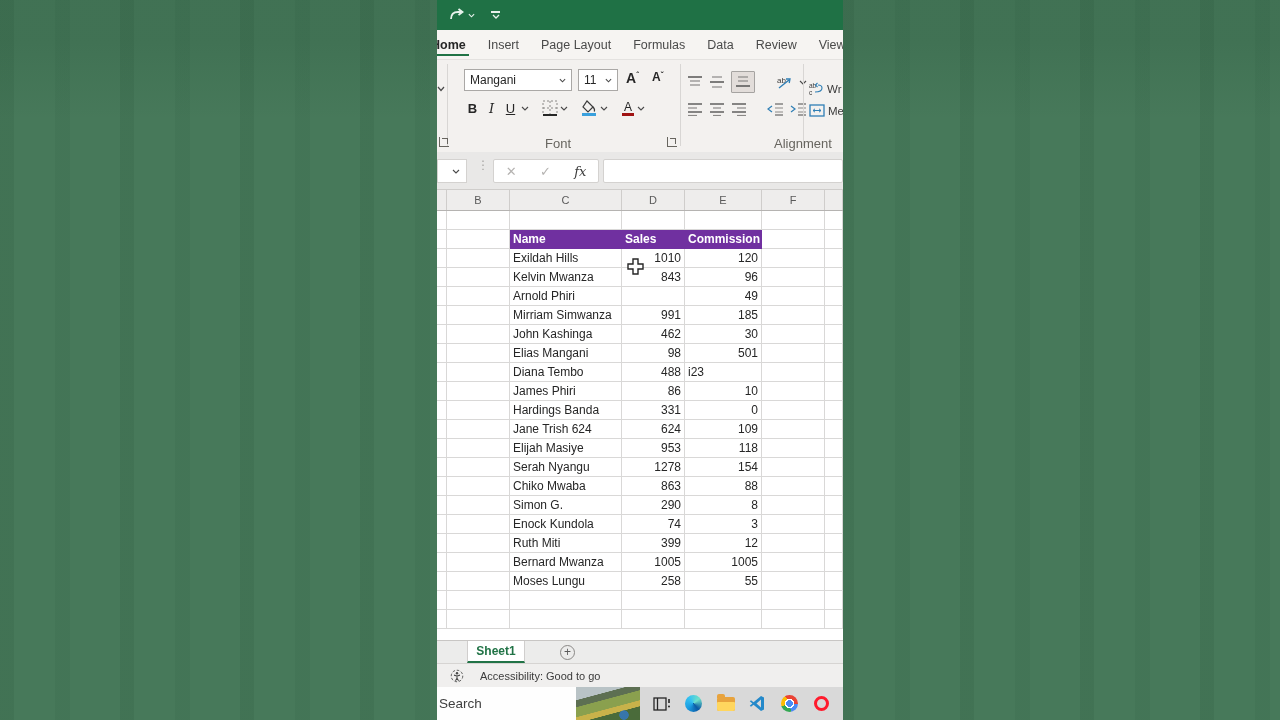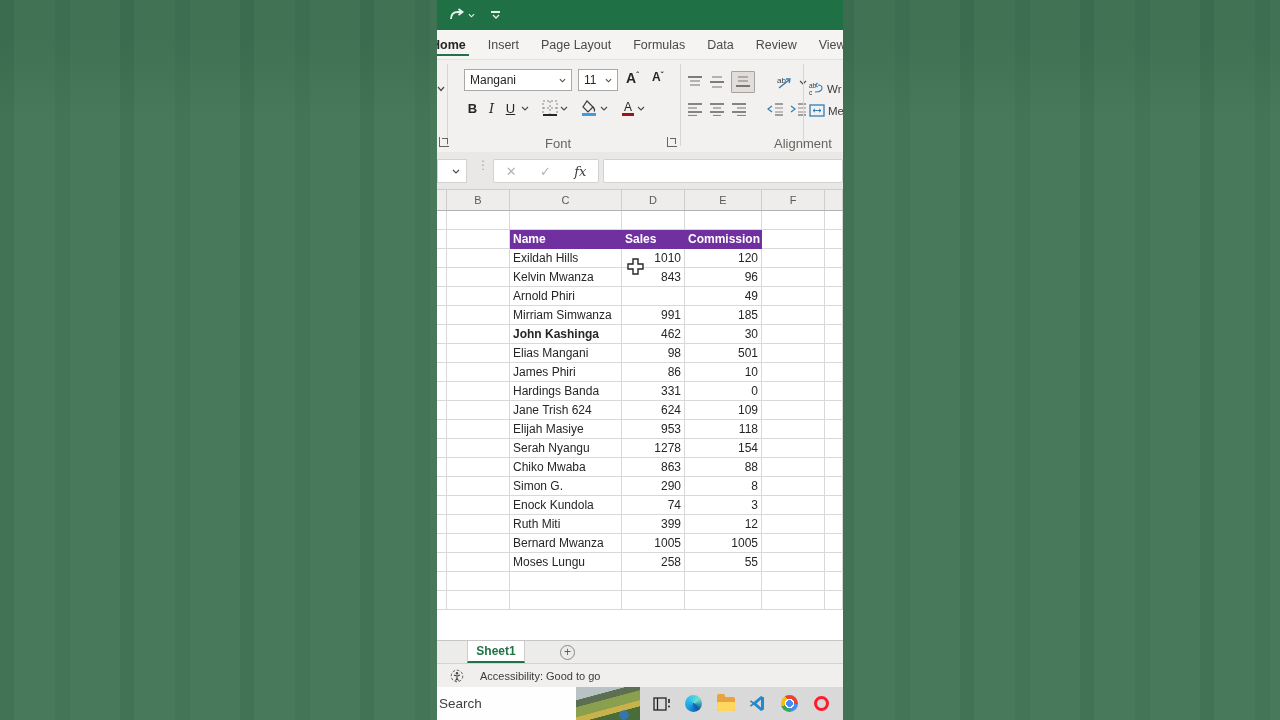--- a/index.html
+++ b/index.html
@@ -360,32 +360,41 @@
         <div class="gcell" style="width: 63px;"></div>
         <div class="gcell" style="width: 112px;">Mirriam Simwanza</div>
         <div class="gcell num" style="width: 63px;">991</div>
         <div class="gcell num" style="width: 77px;">185</div>
         <div class="gcell" style="width: 63px;"></div>
         <div class="gcell" style="width: 18px;"></div>
       </div>
       <div class="grow">
         <div class="gcell" style="width: 10px;"></div>
         <div class="gcell" style="width: 63px;"></div>
-        <div class="gcell" style="width: 112px; font-weight: bold;">John Kashinga</div>
+        <div class="gcell" style="width: 112px;">John Kashinga</div>
         <div class="gcell num" style="width: 63px;">462</div>
         <div class="gcell num" style="width: 77px;">30</div>
         <div class="gcell" style="width: 63px;"></div>
         <div class="gcell" style="width: 18px;"></div>
       </div>
       <div class="grow">
         <div class="gcell" style="width: 10px;"></div>
         <div class="gcell" style="width: 63px;"></div>
         <div class="gcell" style="width: 112px;">Elias Mangani</div>
         <div class="gcell num" style="width: 63px;">98</div>
         <div class="gcell num" style="width: 77px;">501</div>
+        <div class="gcell" style="width: 63px;"></div>
+        <div class="gcell" style="width: 18px;"></div>
+      </div>
+      <div class="grow">
+        <div class="gcell" style="width: 10px;"></div>
+        <div class="gcell" style="width: 63px;"></div>
+        <div class="gcell" style="width: 112px;">Diana Tembo</div>
+        <div class="gcell num" style="width: 63px;">488</div>
+        <div class="gcell" style="width: 77px;">i23</div>
         <div class="gcell" style="width: 63px;"></div>
         <div class="gcell" style="width: 18px;"></div>
       </div>
       <div class="grow">
         <div class="gcell" style="width: 10px;"></div>
         <div class="gcell" style="width: 63px;"></div>
         <div class="gcell" style="width: 112px;">James Phiri</div>
         <div class="gcell num" style="width: 63px;">86</div>
         <div class="gcell num" style="width: 77px;">10</div>
         <div class="gcell" style="width: 63px;"></div>

